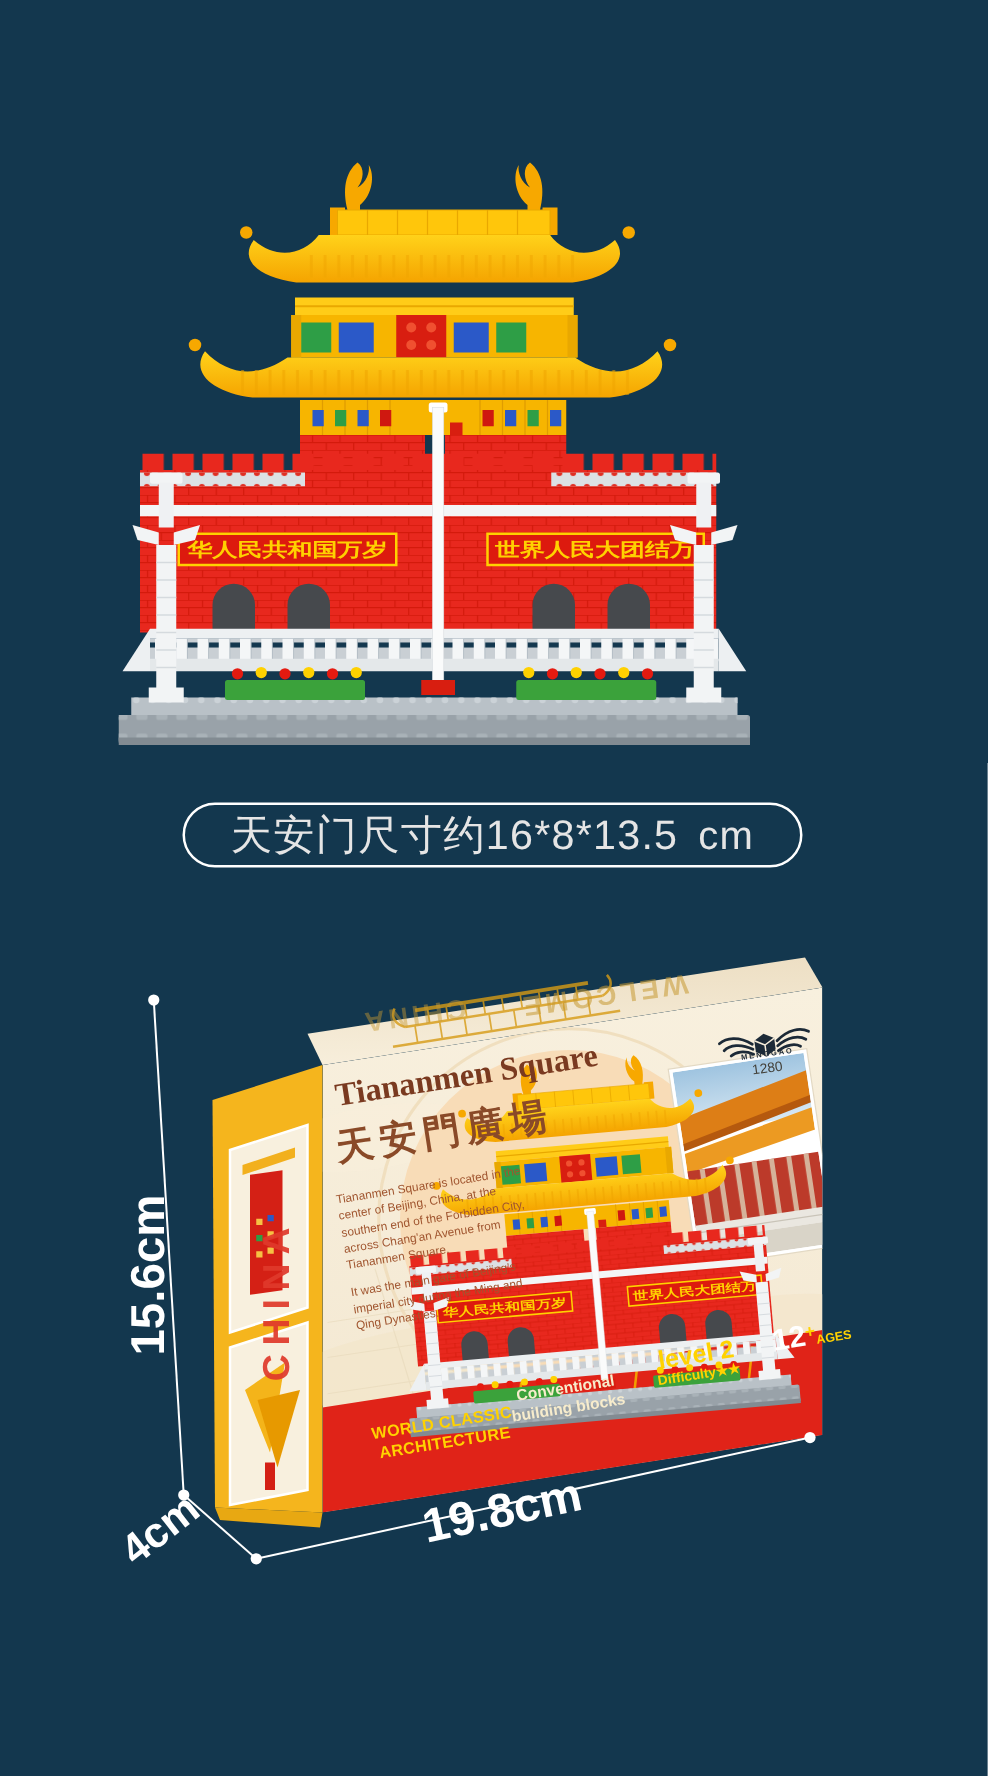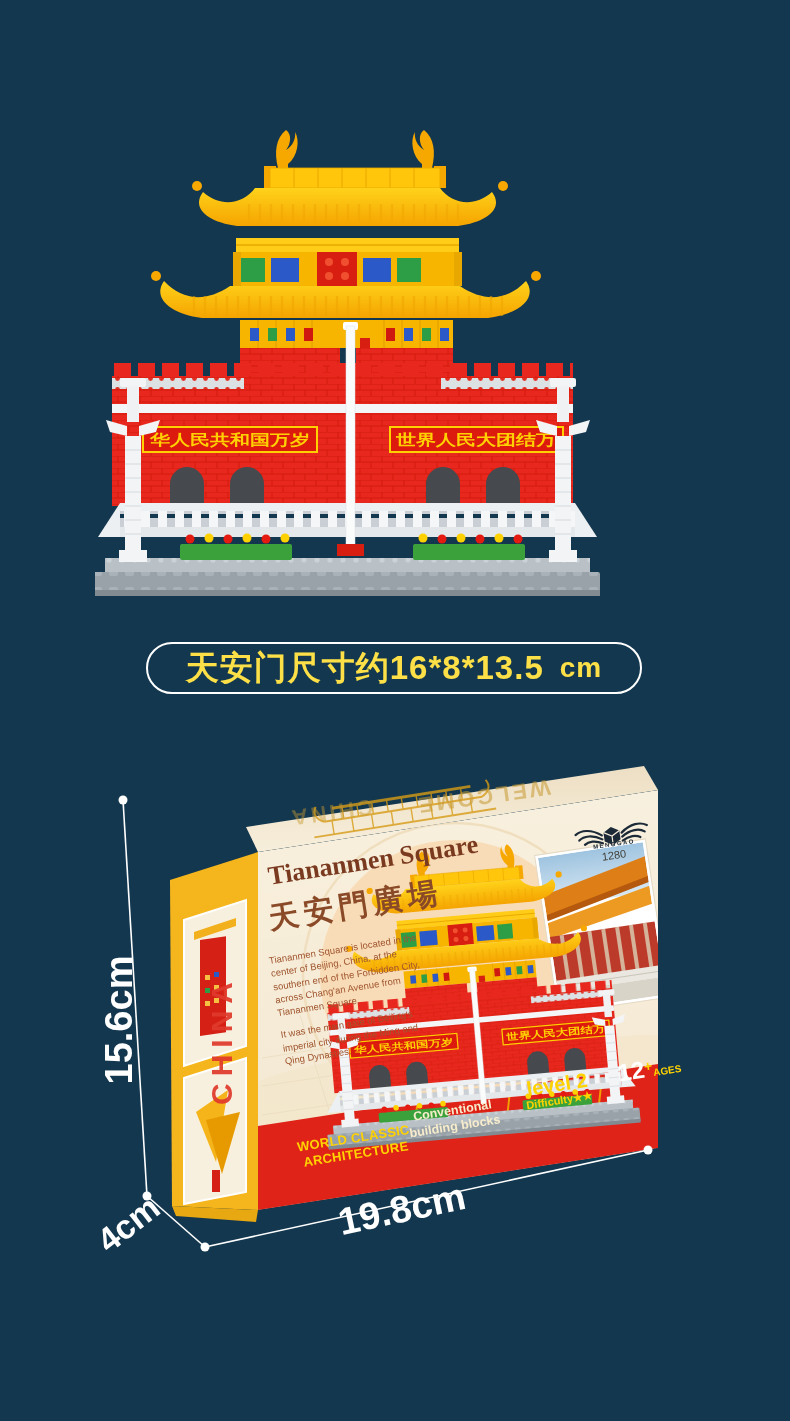--- a/index.html
+++ b/index.html
@@ -2,23 +2,23 @@
 <html><head>
 <meta charset="utf-8">
 <style>
   html,body{margin:0;padding:0;}
   body{font-family:"Liberation Sans", sans-serif;}
   .stage{position:relative;width:790px;height:1421px;background:#13374E;overflow:hidden;}
   .abs{position:absolute;}
   svg{display:block;overflow:visible;}
   
   .pill{left:146px;top:642px;width:492px;height:48px;border:2.5px solid #FFFFFF;border-radius:28px;
-        display:flex;align-items:center;justify-content:center;color:#fde047;font-weight:bold;
+        display:flex;align-items:center;justify-content:center;color:#e5e5e5;font-weight:normal;
         font-size:33px;letter-spacing:1px;}
-  .pill .unit{font-size:28px;margin-left:16px;}
+  .pill .unit{font-size:32px;margin-left:16px;}
   
   .title-en{left:266px;top:862px;width:250px;transform:rotate(-8.8deg);transform-origin:left top;
             font-family:"Liberation Serif", serif;font-weight:bold;font-size:26px;color:#7A3A20;}
   .title-zh{left:266px;top:899px;width:250px;transform:rotate(-8.8deg);transform-origin:left top;
             font-weight:bold;font-size:30px;color:#8A4A28;letter-spacing:5px;}
   .desc{left:268px;top:954px;width:154px;transform:rotate(-9deg);transform-origin:left top;
         font-size:9.5px;line-height:1.4;color:#A0552F;}
   .desc p{margin:0 0 9px 0;}
   .brand-name{left:576px;top:841px;width:76px;transform:rotate(-8deg);text-align:center;
               font-size:6px;font-weight:bold;letter-spacing:1.5px;color:#222E3A;}

